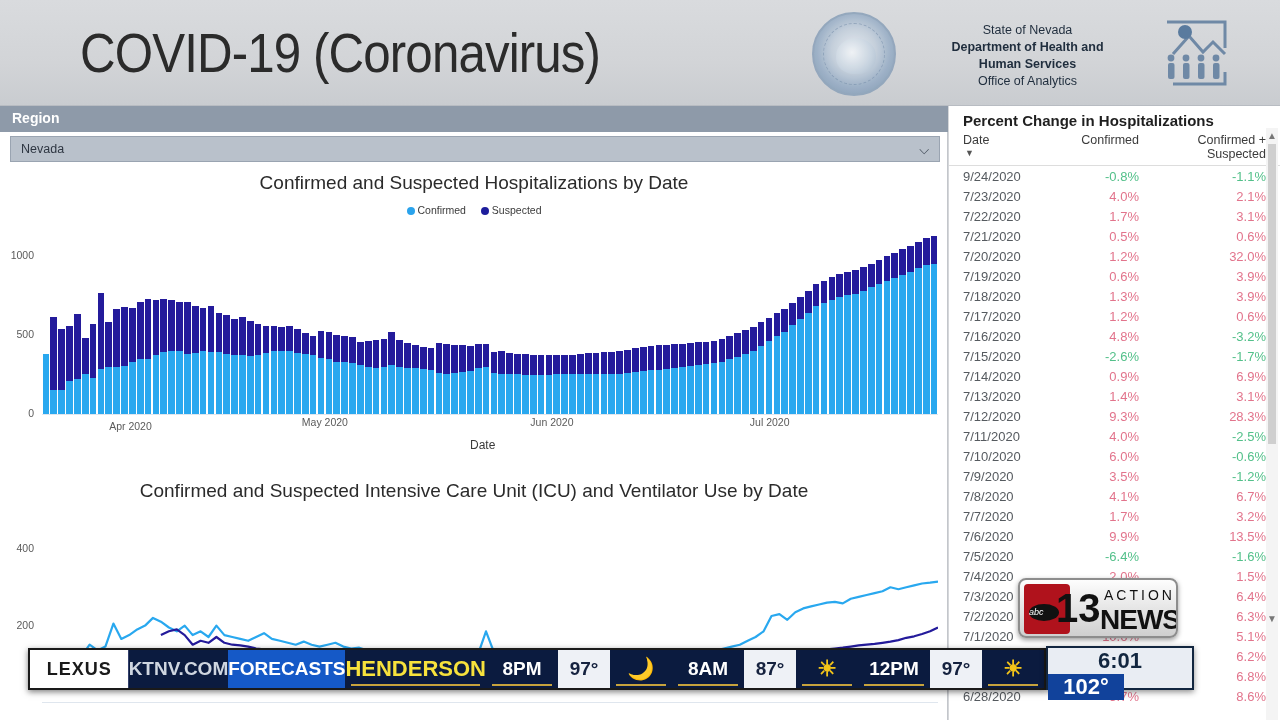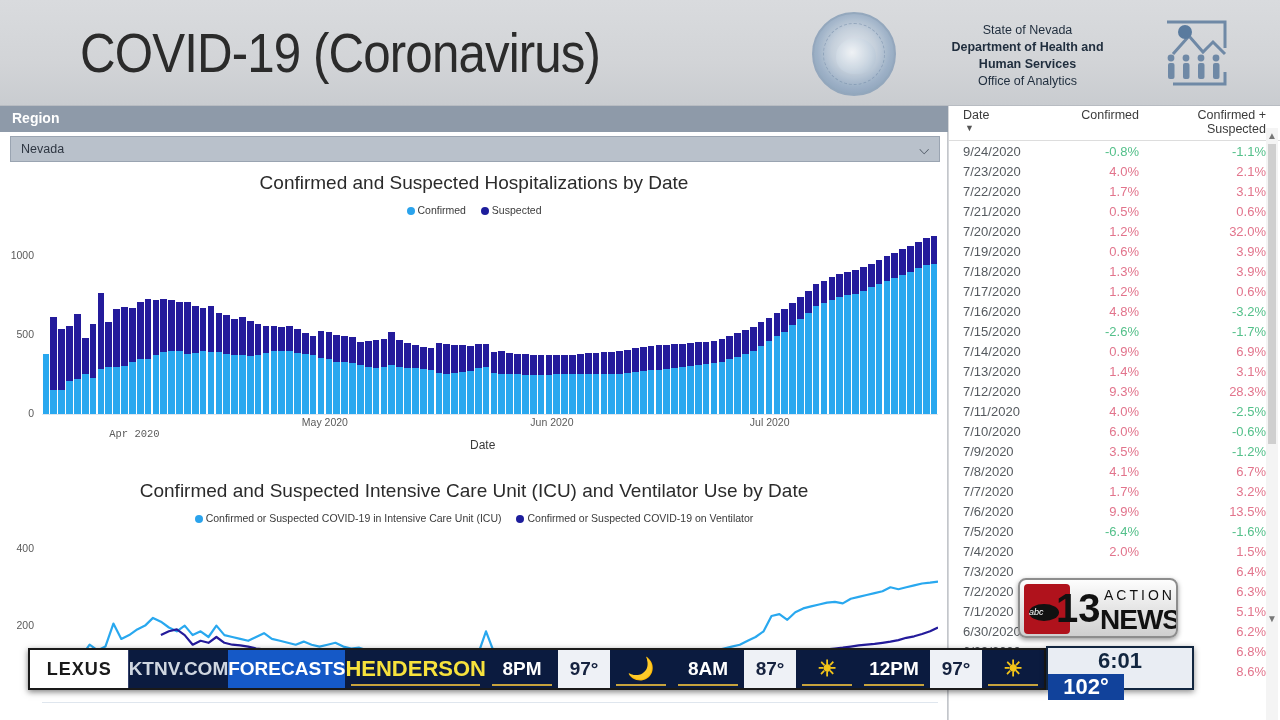--- a/index.html
+++ b/index.html
@@ -665,48 +665,45 @@
               <div class="seg-light" style="height: 148.833px;"></div>
             </div>
             <div class="bar">
               <div class="seg-dark" style="height: 27.7083px;"></div>
               <div class="seg-light" style="height: 150.417px;"></div>
             </div>
           </div>
           <div style="position: absolute; left: 42px; right: 10px; top: 190px; height: 1px; background: rgb(223, 230, 238);"></div>
         </div>
       <div id="c1-xticks" style="position:absolute; left:0; top:250px; width:948px; height:18px;">
-          <div class="xtick" style="left: 109.2px; top: 12px; font-family: Liberation Mono, monospace;">Apr 2020</div>
+          <div class="xtick" style="left: 109.2px; top: 4px;">Apr 2020</div>
           <div class="xtick" style="left: 301.84px; top: 0px;">May 2020</div>
           <div class="xtick" style="left: 530.32px; top: 0px;">Jun 2020</div>
           <div class="xtick" style="left: 749.84px; top: 0px;">Jul 2020</div>
         </div>
       <div class="axisname" style="left:470px; top:272px;">Date</div>
     </div>
 
     <div id="chart2">
       <div class="chart-title">Confirmed and Suspected Intensive Care Unit (ICU) and Ventilator Use by Date</div>
-      <div class="legend">
-        <span class="item"><span class="dot light"></span><span>Confirmed or Suspected COVID-19 in Intensive Care Unit (ICU)</span></span>
-        <span class="item"><span class="dot dark"></span><span>Confirmed or Suspected COVID-19 on Ventilator</span></span>
-      </div>
       <div id="c2-plot" style="position:absolute; left:0; top:56px; width:948px; height:172px;">
           <div class="ylabel" style="left: 0px; top: 88.5556px;">200</div>
           <div class="ylabel" style="left: 0px; top: 12.1111px;">400</div>
           <svg width="896" height="172" style="position: absolute; left: 42px; top: 0px;">
             <path d="M0.0,142.2 L7.9,135.7 L15.9,139.5 L23.8,131.9 L31.7,122.3 L39.6,126.1 L47.6,114.7 L55.5,120.4 L63.4,116.6 L71.4,93.6 L79.3,108.9 L87.2,105.1 L95.2,99.4 L103.1,95.6 L111.0,87.9 L118.9,91.7 L126.9,97.5 L134.8,101.3 L142.7,95.6 L150.7,105.1 L158.6,101.3 L166.5,107.0 L174.4,95.6 L182.4,105.1 L190.3,107.0 L198.2,108.9 L206.2,110.8 L214.1,107.0 L222.0,103.2 L229.9,108.9 L237.9,110.8 L245.8,112.8 L253.7,114.7 L261.7,111.6 L269.6,114.7 L277.5,116.6 L285.5,114.7 L293.4,112.8 L301.3,116.6 L309.2,118.5 L317.2,117.7 L325.1,120.4 L333.0,122.3 L341.0,120.4 L348.9,122.3 L356.8,123.1 L364.7,124.2 L372.7,126.1 L380.6,126.9 L388.5,128.0 L396.5,126.1 L404.4,126.9 L412.3,128.0 L420.2,126.9 L428.2,125.4 L436.1,124.2 L444.0,101.3 L452.0,122.3 L459.9,125.4 L467.8,126.9 L475.8,126.1 L483.7,124.2 L491.6,126.1 L499.5,126.9 L507.5,128.0 L515.4,126.1 L523.3,124.2 L531.3,126.1 L539.2,126.9 L547.1,125.4 L555.0,126.9 L563.0,128.0 L570.9,126.9 L578.8,126.1 L586.8,126.9 L594.7,128.0 L602.6,126.9 L610.5,126.1 L618.5,124.2 L626.4,125.4 L634.3,126.1 L642.3,124.2 L650.2,123.1 L658.1,121.5 L666.1,122.3 L674.0,120.4 L681.9,118.5 L689.8,116.6 L697.8,114.7 L705.7,110.8 L713.6,107.0 L721.6,101.3 L729.5,86.0 L737.4,84.1 L745.3,89.8 L753.3,82.2 L761.2,78.4 L769.1,76.4 L777.1,74.5 L785.0,72.6 L792.9,71.9 L800.8,73.4 L808.8,68.8 L816.7,66.9 L824.6,65.0 L832.6,63.1 L840.5,61.2 L848.4,57.3 L856.4,59.2 L864.3,57.3 L872.2,55.4 L880.1,53.5 L888.1,52.7 L896.0,51.6" fill="none" stroke="#29a8ef" stroke-width="2.2" stroke-linejoin="round"></path>
             <path d="M118.9,105.1 L126.9,101.3 L134.8,99.4 L142.7,105.1 L150.7,114.7 L158.6,110.8 L166.5,112.8 L174.4,107.0 L182.4,112.8 L190.3,114.7 L198.2,115.4 L206.2,116.6 L214.1,118.5 L222.0,119.3 L229.9,120.4 L237.9,122.3 L245.8,123.1 L253.7,124.2 L261.7,125.4 L269.6,126.1 L277.5,126.9 L285.5,128.0 L293.4,126.9 L301.3,128.0 L309.2,129.2 L317.2,130.0 L325.1,130.7 L333.0,131.9 L341.0,130.7 L348.9,131.9 L356.8,133.0 L364.7,133.8 L372.7,134.5 L380.6,135.7 L388.5,136.8 L396.5,137.6 L404.4,138.4 L412.3,139.5 L420.2,139.1 L428.2,139.9 L436.1,140.7 L444.0,141.4 L452.0,140.7 L459.9,141.4 L467.8,142.2 L475.8,142.2 L483.7,143.0 L491.6,143.3 L499.5,143.7 L507.5,142.2 L515.4,143.0 L523.3,143.7 L531.3,135.7 L539.2,144.5 L547.1,143.7 L555.0,143.0 L563.0,143.7 L570.9,144.5 L578.8,143.7 L586.8,143.0 L594.7,142.2 L602.6,143.0 L610.5,142.2 L618.5,141.4 L626.4,140.7 L634.3,141.4 L642.3,139.5 L650.2,138.4 L658.1,137.6 L666.1,136.8 L674.0,135.7 L681.9,133.8 L689.8,131.9 L697.8,130.0 L705.7,129.2 L713.6,128.0 L721.6,126.9 L729.5,126.1 L737.4,125.4 L745.3,124.2 L753.3,123.1 L761.2,122.3 L769.1,121.5 L777.1,120.4 L785.0,119.3 L792.9,118.5 L800.8,117.7 L808.8,116.6 L816.7,115.4 L824.6,114.7 L832.6,113.9 L840.5,112.8 L848.4,111.6 L856.4,110.1 L864.3,107.8 L872.2,106.3 L880.1,104.0 L888.1,101.3 L896.0,97.5" fill="none" stroke="#241b9b" stroke-width="2.2" stroke-linejoin="round"></path>
           </svg>
           <div style="position: absolute; left: 42px; right: 10px; top: 172px; height: 1px; background: rgb(223, 230, 238);"></div>
         </div>
     </div>
 
   </div>
 
   <div id="right-panel">
+    <div id="table-title">Percent Change in Hospitalizations</div>
     <div id="table-head">
       <div class="c-date">Date</div>
       <div class="c-conf">Confirmed</div>
       <div class="c-both">Confirmed + Suspected</div>
       <div id="sortcaret">▼</div>
     </div>
     <div id="table-body">
         <div class="trow">
           <div class="c-date">9/24/2020</div>
           <div class="c-conf down">-0.8%</div>

